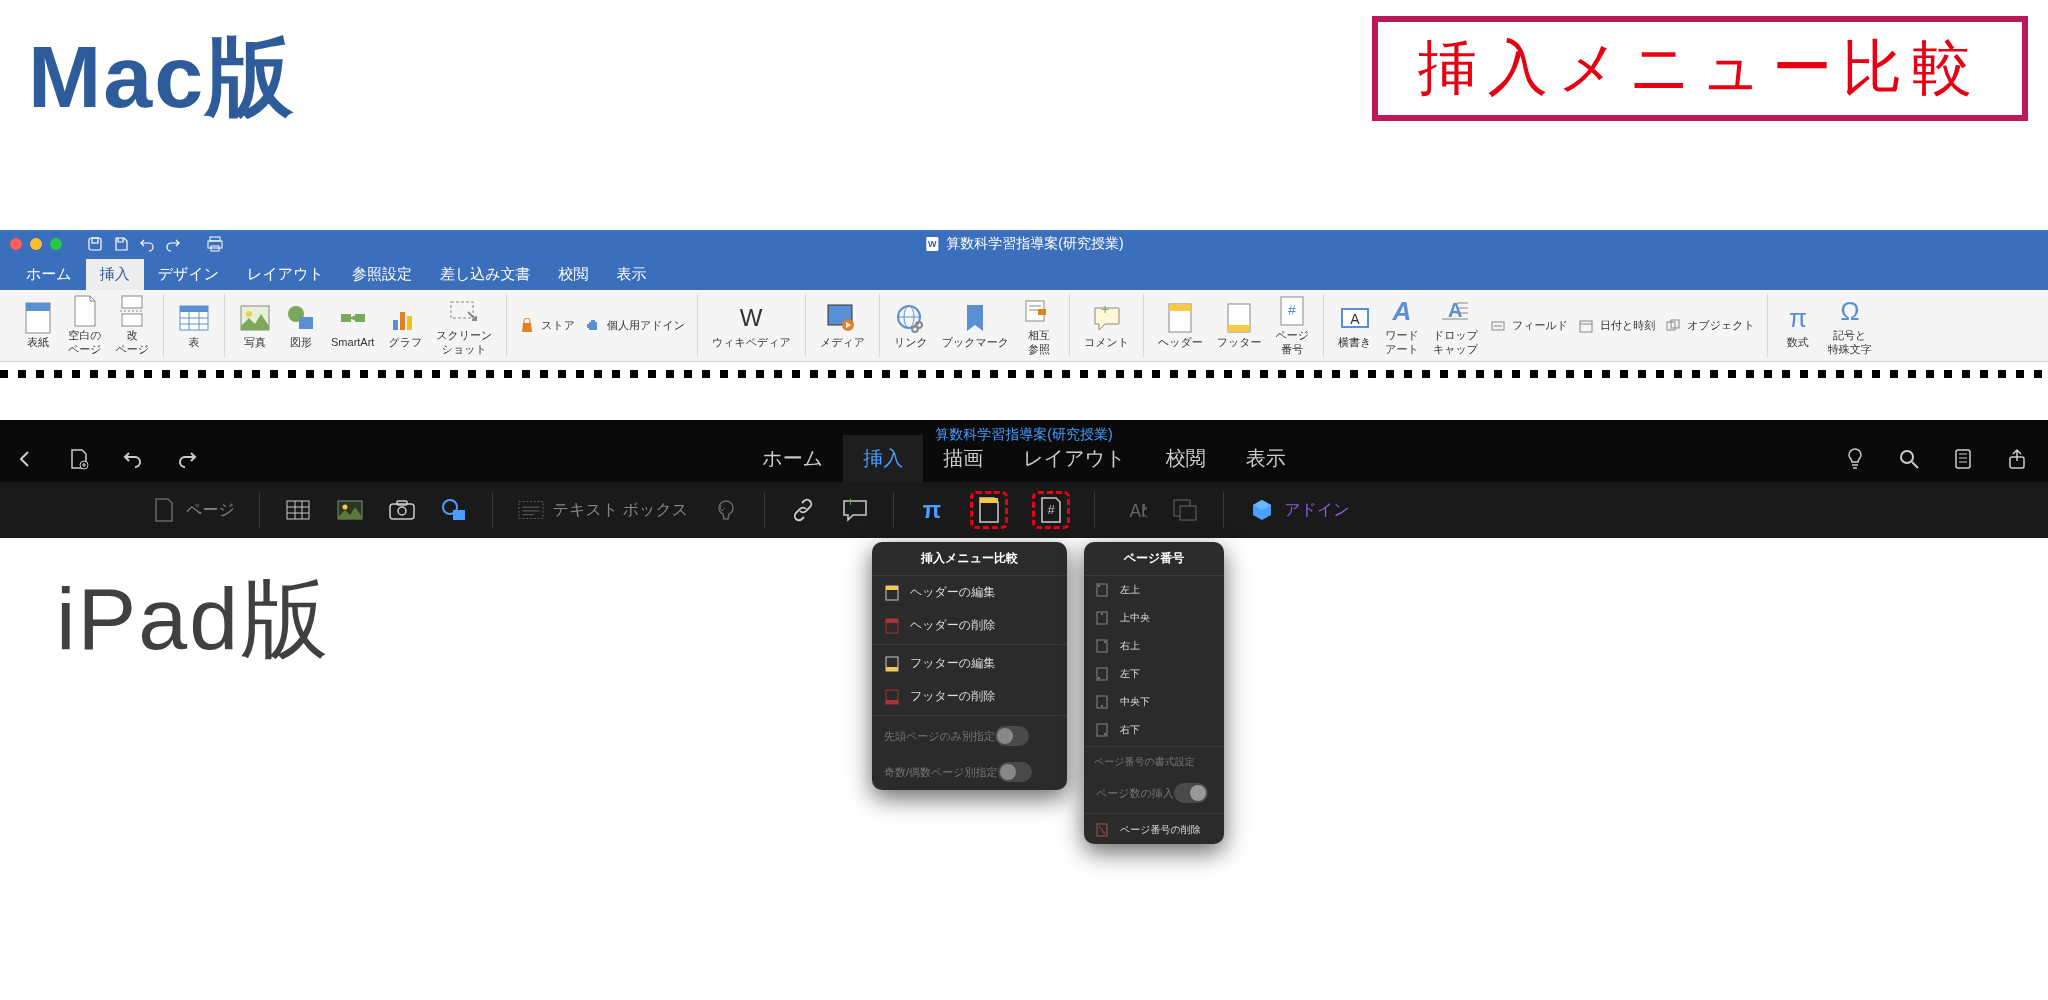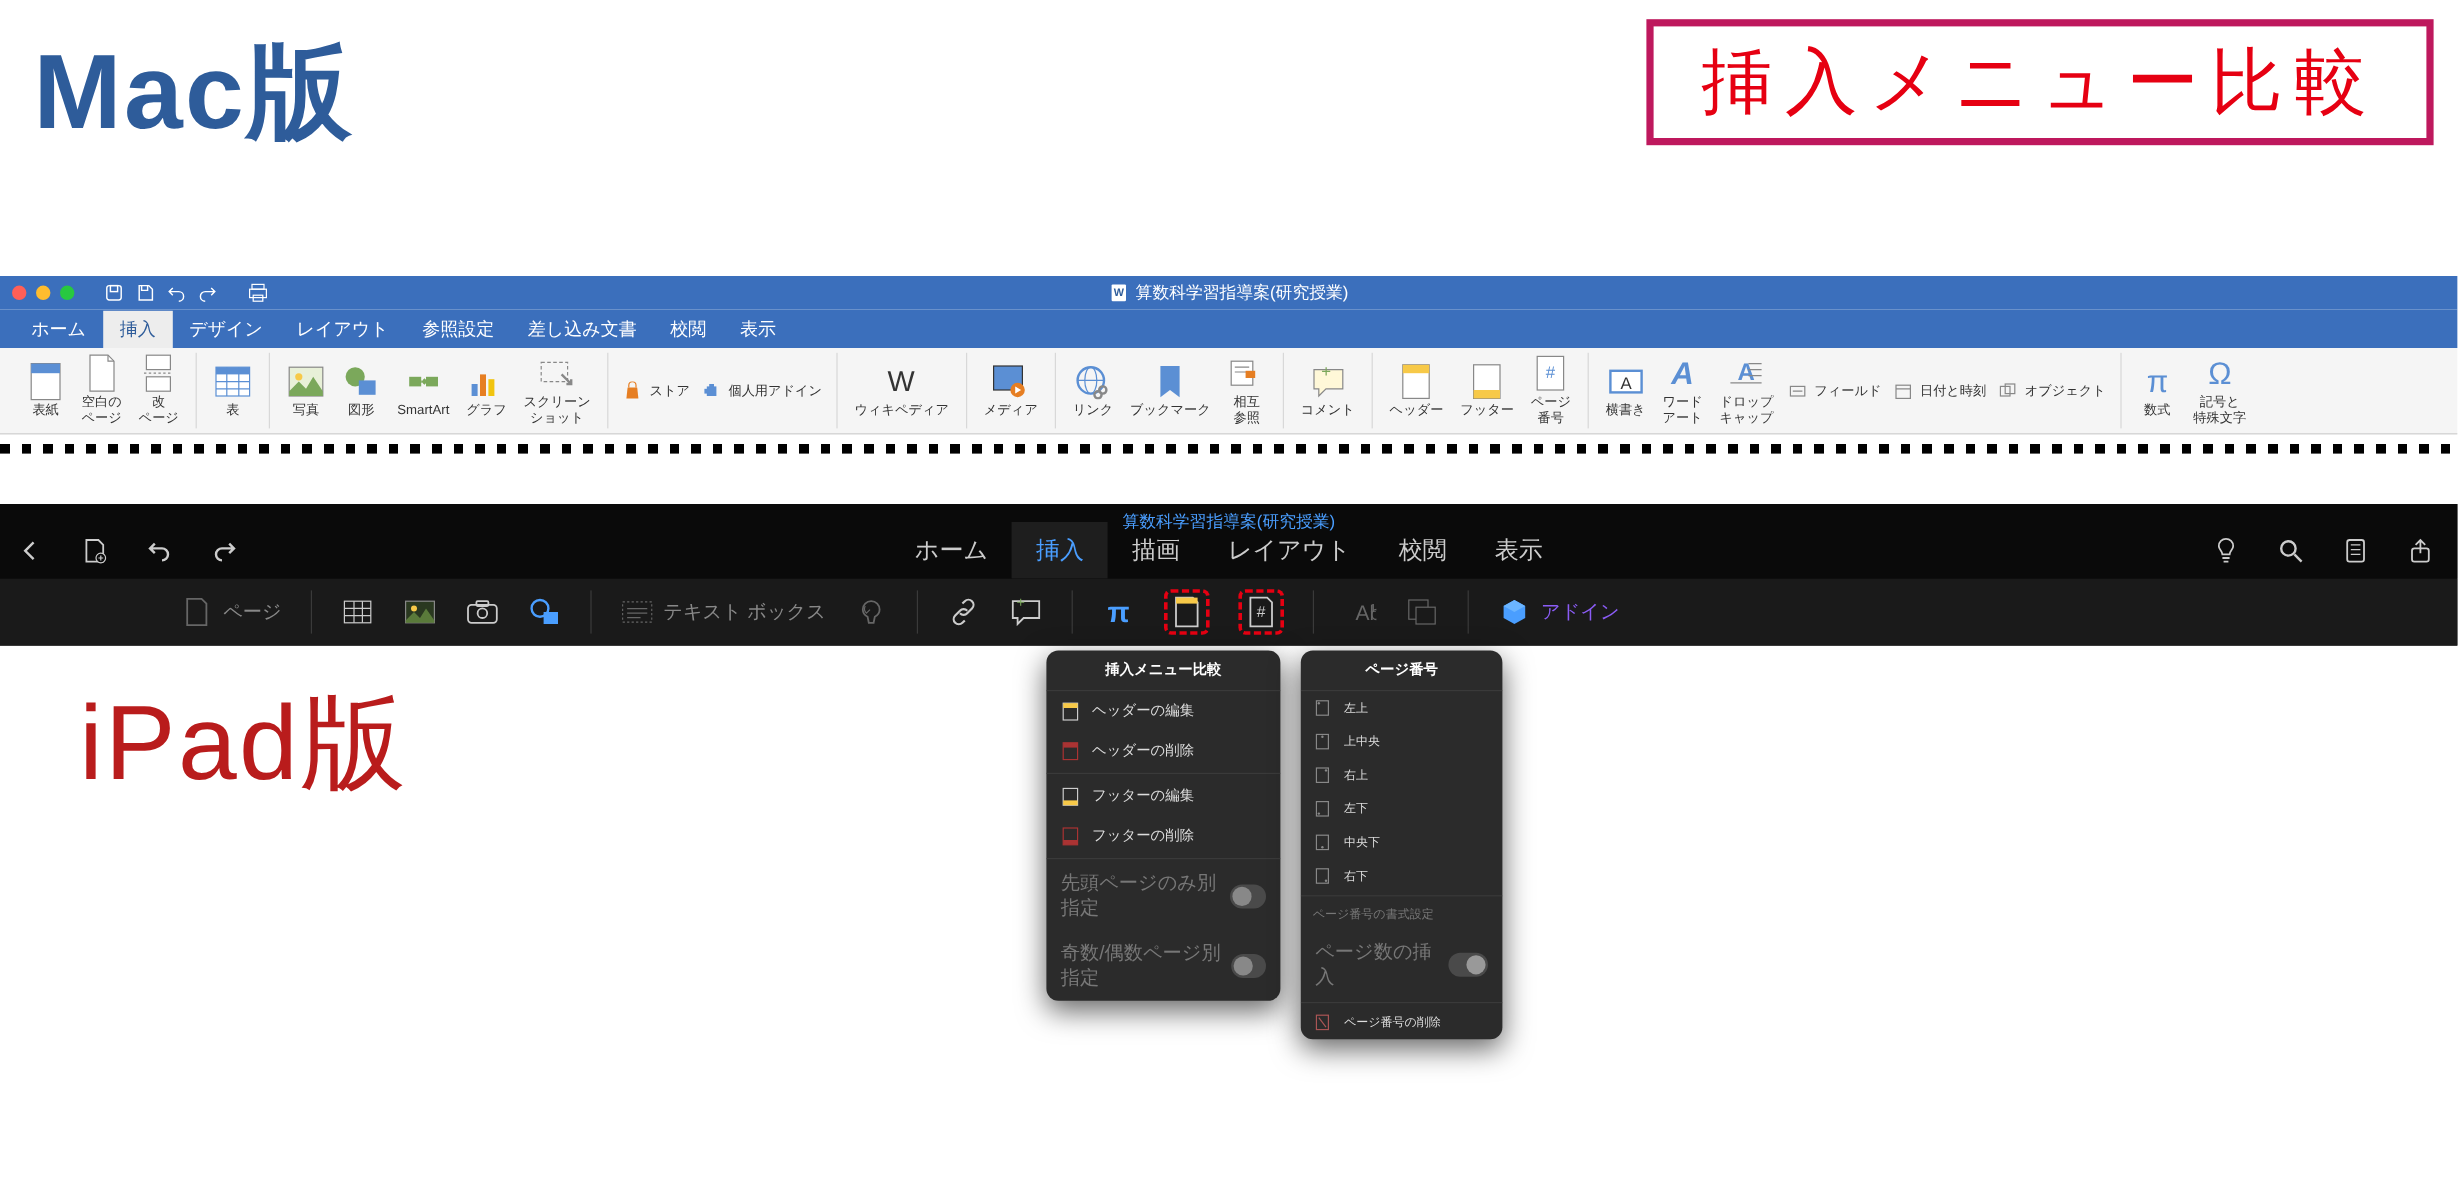--- a/index.html
+++ b/index.html
@@ -1,20 +1,20 @@
 <!DOCTYPE html>
 <html><head>
 <meta charset="utf-8">
 <style>
 *{margin:0;padding:0;box-sizing:border-box;font-family:"Hiragino Kaku Gothic ProN","Meiryo",sans-serif}
 body{width:2048px;height:1000px;background:#fff;position:relative;overflow:hidden}
 .mac-title{position:absolute;left:28px;top:18px;font-size:88px;color:#2E5C9A;font-weight:700;letter-spacing:2px}
 .compare-box{position:absolute;right:20px;top:16px;border:6px solid #be185d;padding:6px 40px}
 .compare-box span{font-size:60px;color:#E60012;letter-spacing:10px}
-.ipad-title{position:absolute;left:66px;top:560px;font-size:88px;color:#b91c1c;letter-spacing:2px}
+.ipad-title{position:absolute;left:56px;top:560px;font-size:88px;color:#404040;letter-spacing:2px}
 .dotted-sep{position:absolute;left:0;top:370px;width:2048px;height:8px;background-image:repeating-linear-gradient(to right,#000 0,#000 8px,transparent 8px,transparent 18px)}
 .mac-window{position:absolute;left:0;top:230px;width:2048px}
 .mac-titlebar{height:28px;background:#3B6FBC;display:flex;align-items:center;padding-left:10px;gap:8px;position:relative}
 .tb-dot{width:12px;height:12px;border-radius:50%}
 .dot-r{background:#ff5f57}.dot-y{background:#febc2e}.dot-g{background:#28c840}
 .tb-sep{width:8px}
 .tb-icon{width:18px;height:18px;display:flex;align-items:center;justify-content:center;color:#fff}
 .mac-doc{position:absolute;left:50%;transform:translateX(-50%);color:#fff;font-size:14px;display:flex;align-items:center;gap:6px}
 .mac-tabs{height:32px;background:#3B6FBC;display:flex;align-items:flex-end;padding-left:12px}
 .mac-tab{padding:6px 14px;color:#fff;font-size:15px;cursor:pointer}
@@ -43,25 +43,25 @@
 .ipad-rb-btn.enabled{color:#ccc}
 .ipad-rb-btn .ic{width:28px;height:28px;display:flex;align-items:center;justify-content:center}
 .ipad-rb-btn .lbl{font-size:16px}
 .red-dash{border:3px dashed #E60012;border-radius:6px;padding:2px}
 .popup{position:absolute;background:#2b2b2b;border-radius:10px;box-shadow:0 8px 24px rgba(0,0,0,0.6);width:195px;overflow:hidden}
 .popup-hdr{font-size:12px;color:#fff;text-align:center;padding:8px 0;font-weight:600;border-bottom:1px solid #3a3a3a}
 .popup-item{display:flex;align-items:center;gap:10px;padding:8px 12px;font-size:12px;color:#ddd;cursor:pointer}
 .popup-item .pic{width:16px;height:16px;display:flex;align-items:center;justify-content:center}
 .popup-item.dim{color:#777}
 .popup-sep{height:1px;background:#3a3a3a;margin:2px 0}
-.popup-toggle{display:flex;align-items:center;justify-content:flex-end;padding:8px 12px;font-size:16px;color:#777}
+.popup-toggle{display:flex;align-items:center;justify-content:flex-start;padding:8px 12px;font-size:11px;color:#777}
 .toggle{width:34px;height:20px;border-radius:10px;background:#4a4a4a;position:relative}
 .toggle::after{content:'';position:absolute;width:16px;height:16px;border-radius:50%;background:#999;top:2px;right:2px}
 .toggle.off::after{background:#888;left:2px;right:auto}
-.popup2{width:168px}
+.popup2{width:140px}
 .popup2 .popup-item{padding:6px 10px;font-size:10px}
 svg{display:block}
 </style>
 </head>
 <body>
 
 <div class="mac-title">Mac版</div>
 <div class="compare-box"><span>挿入メニュー比較</span></div>
 <div class="ipad-title">iPad版</div>
 <div class="dotted-sep"></div>

